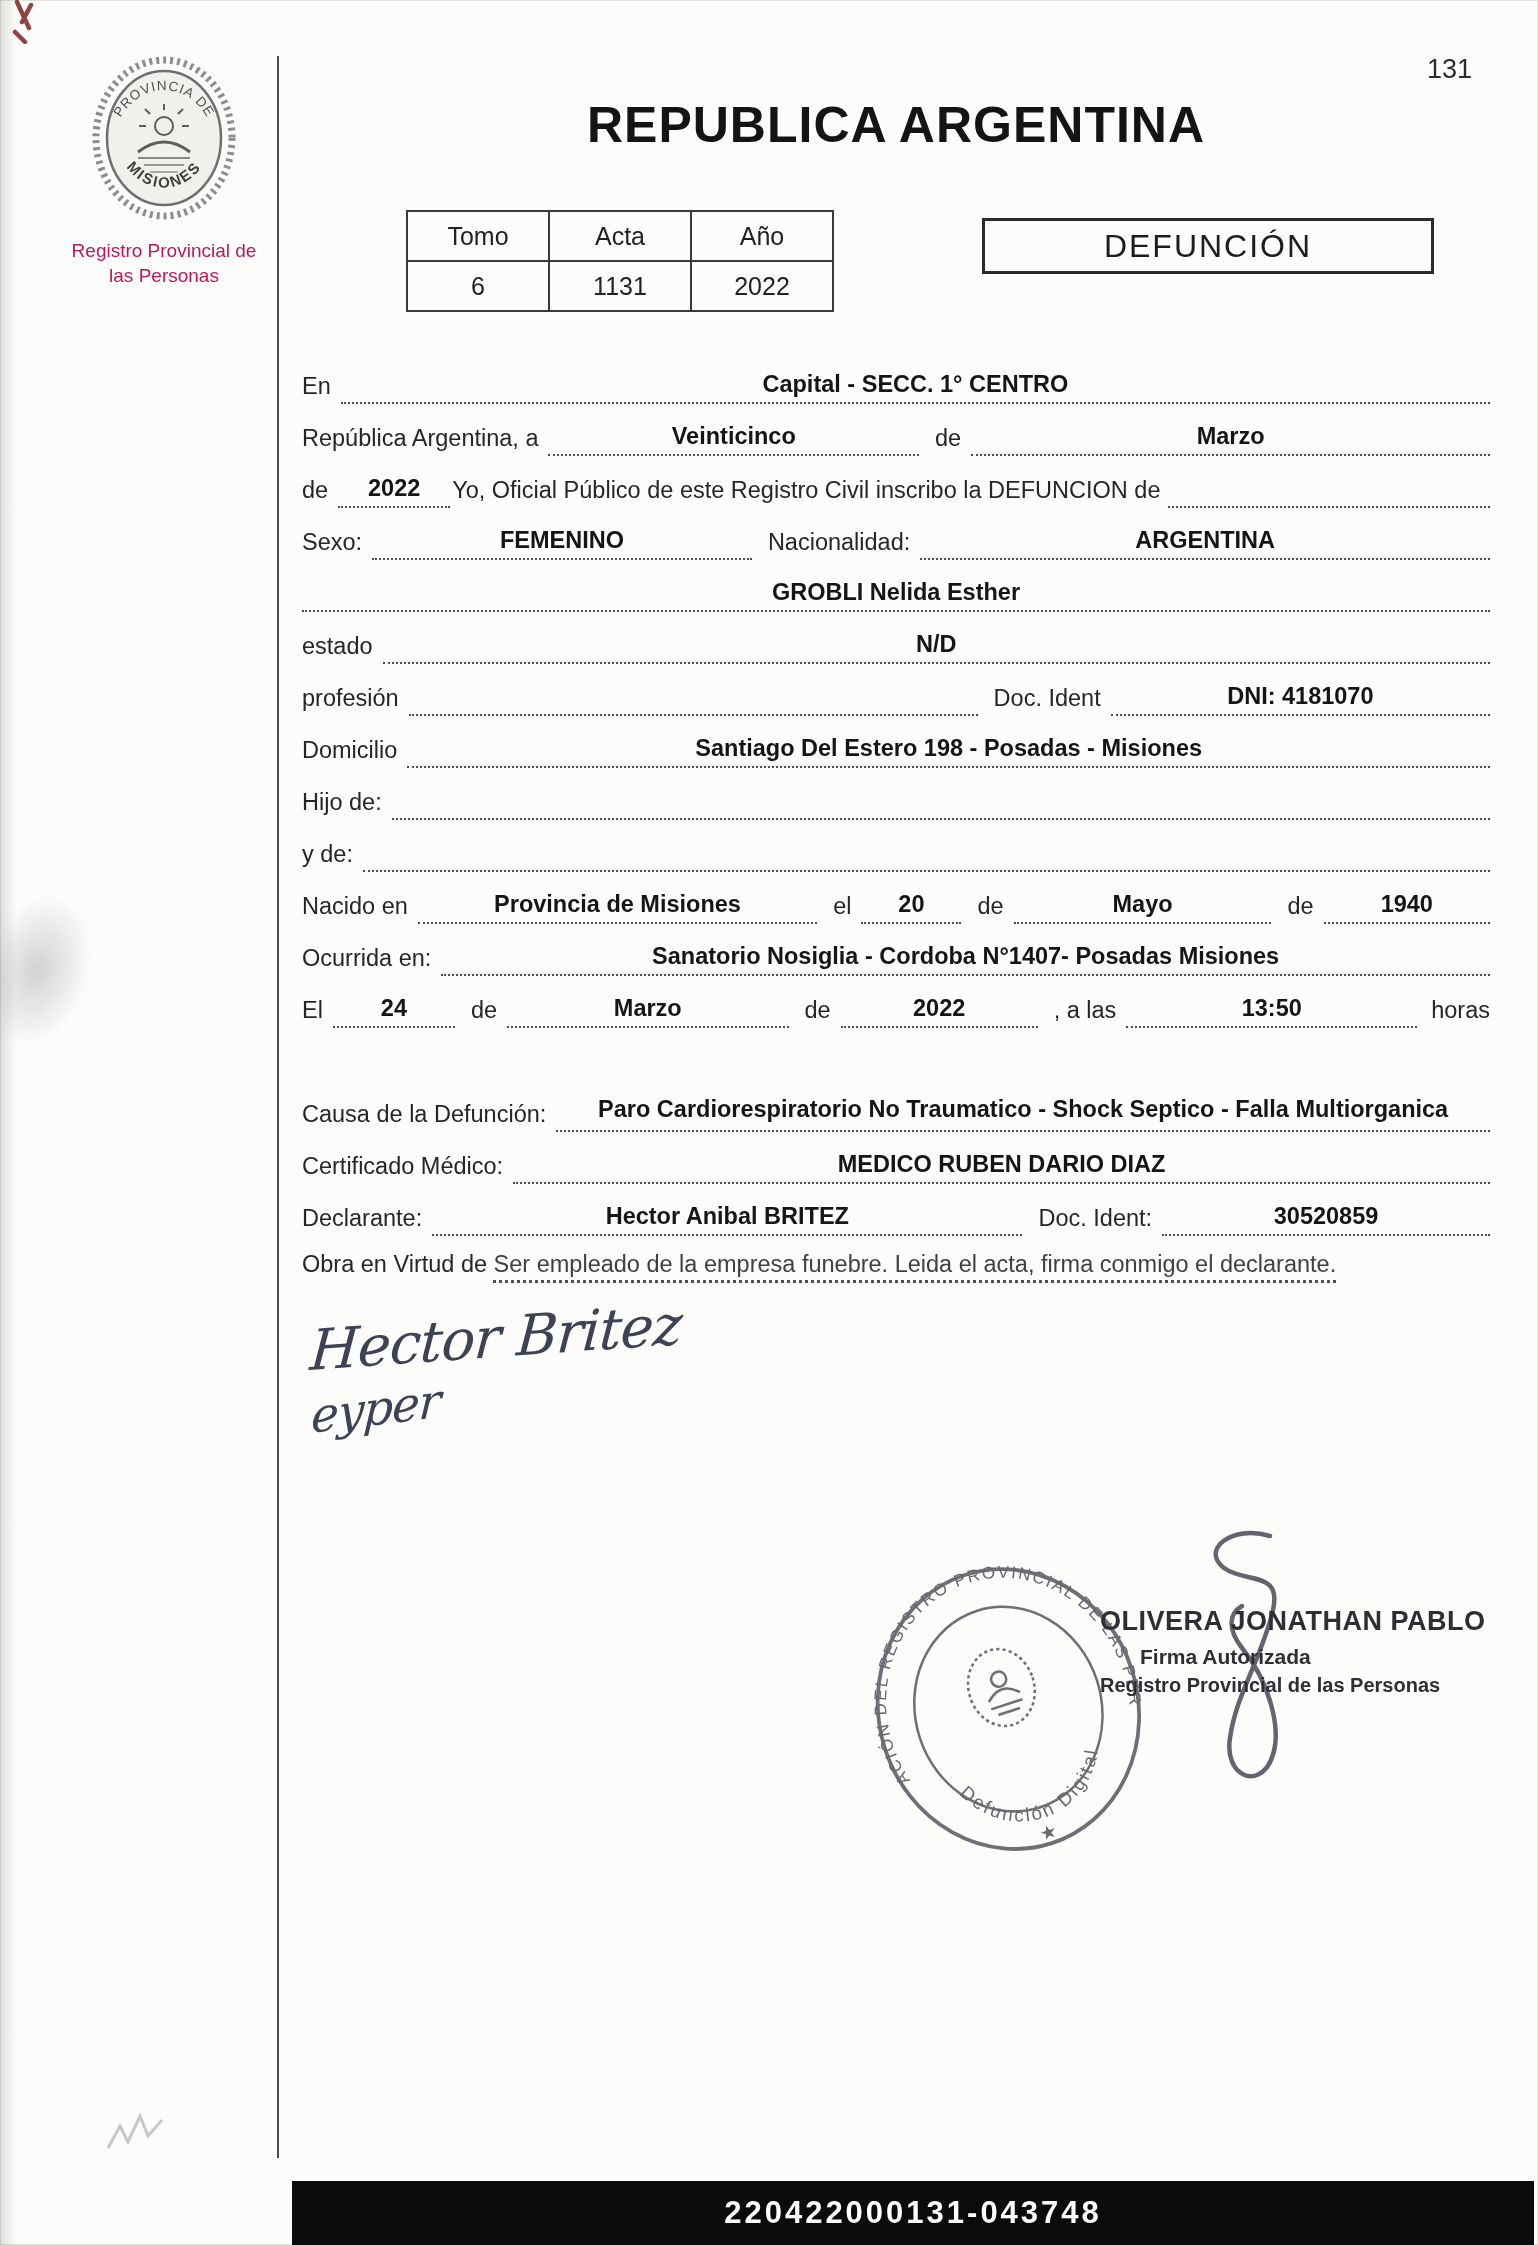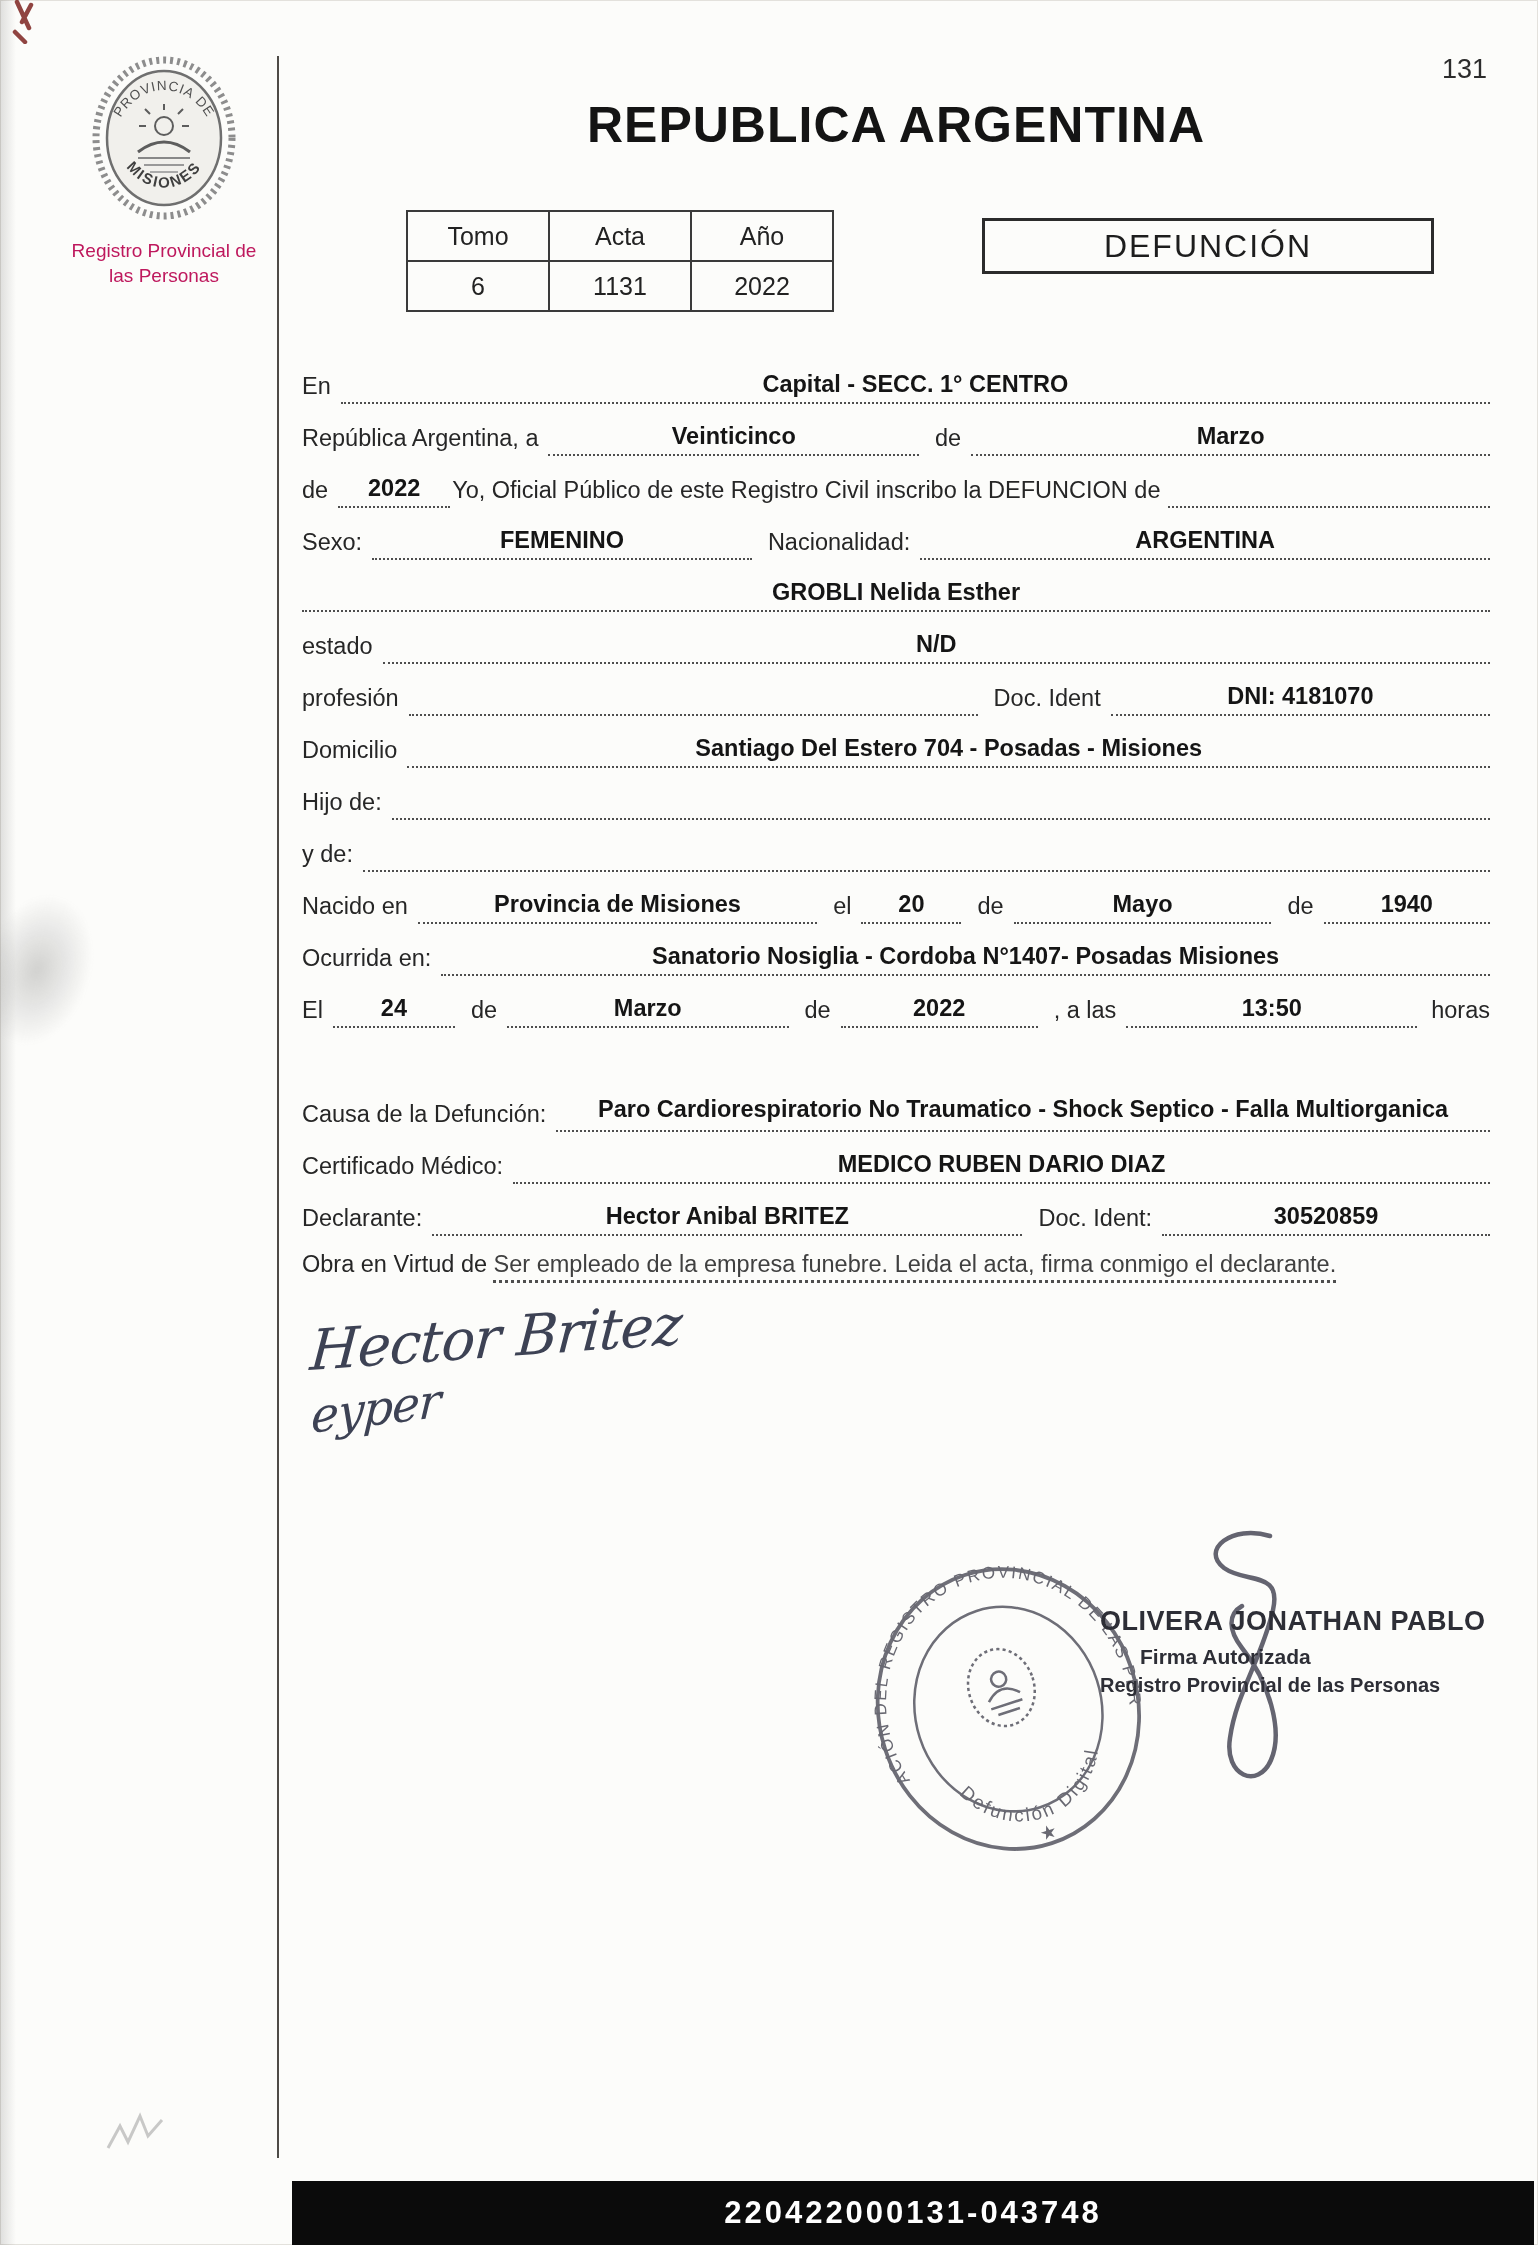--- a/index.html
+++ b/index.html
@@ -12,21 +12,21 @@
   }
   .edge-shadow { position:absolute; left:0; top:0; bottom:0; width:16px;
     background:linear-gradient(90deg, rgba(40,40,40,.14), rgba(40,40,40,0)); }
   .red-mark { position:absolute; left:8px; top:0px; width:40px; height:44px; }
   .smudge { position:absolute; left:-18px; top:890px; width:110px; height:160px;
     background:radial-gradient(ellipse at center, rgba(110,110,110,.30), rgba(110,110,110,0) 68%);
     filter:blur(2px); transform:rotate(18deg); }
   .scuff { position:absolute; left:104px; top:2108px; opacity:.45; }
 
   .left-rule { position:absolute; left:277px; top:56px; width:2px; height:2102px; background:#4e4b47; }
-  .page-number { position:absolute; top:54px; right:51px; font-size:27px; color:#2c2c2c; }
+  .page-number { position:absolute; top:54px; right:66px; font-size:27px; color:#2c2c2c; }
 
   .margin-col { position:absolute; left:50px; top:52px; width:228px; text-align:center; }
   .seal-svg { width:162px; height:172px; }
   .org-name { margin-top:10px; font-size:19px; line-height:1.32; color:#be185d; }
 
   .content { position:absolute; left:302px; top:96px; width:1188px; }
   .title { margin:0; text-align:center; font-size:50px; font-weight:bold; color:#141414; letter-spacing:1px; }
 
   .header-row { margin:56px 56px 0 104px; display:flex; justify-content:space-between; align-items:flex-start; }
   .rec-table { border-collapse:collapse; }
@@ -204,21 +204,21 @@
           </span>
         <span class="lbl mid">Doc. Ident</span>
         <span class="fld g1">
             <b class="val">DNI: 4181070</b>
           </span>
       </div>
 
       <div class="line">
         <span class="lbl">Domicilio</span>
         <span class="fld">
-            <b class="val">Santiago Del Estero 704 - Posadas - Misiones</b>
+            <b class="val">Santiago Del Estero 198 - Posadas - Misiones</b>
           </span>
       </div>
 
       <div class="line">
         <span class="lbl">Hijo de:</span>
         <span class="fld">
             <b class="val"></b>
           </span>
       </div>
 

